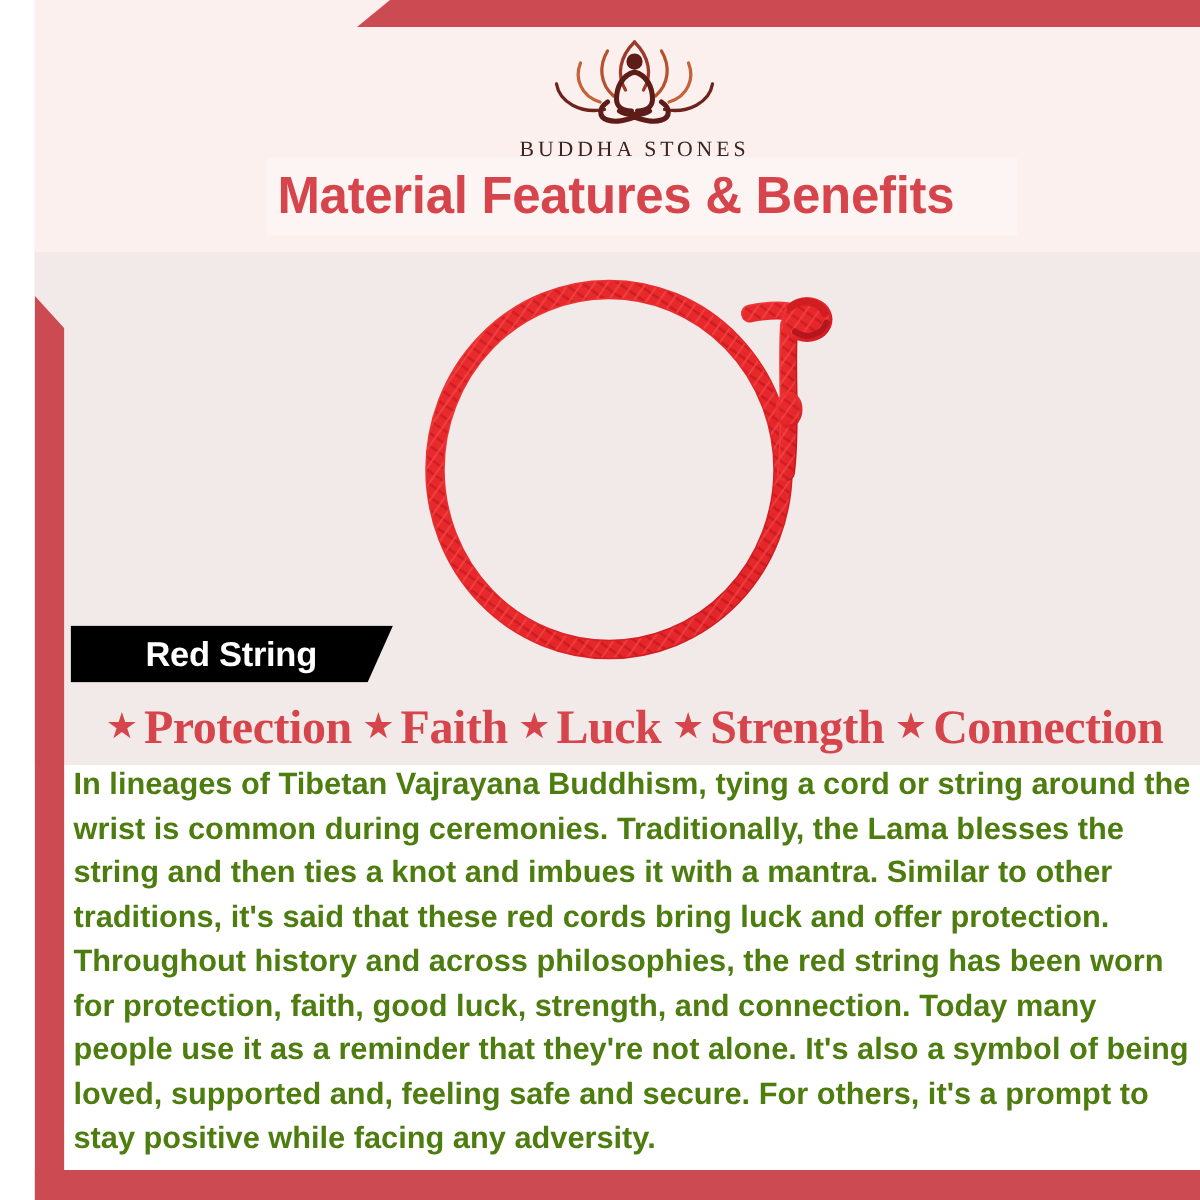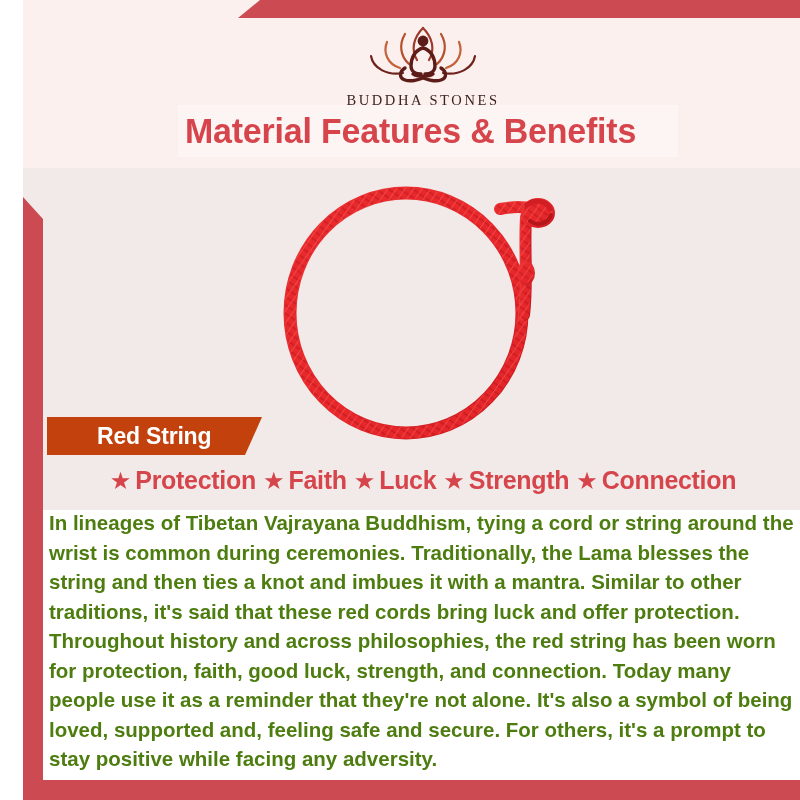--- a/index.html
+++ b/index.html
@@ -113,21 +113,21 @@
     width: 370px; height: 285px;
   }
   .photo svg { display: block; }
 
   
   .label-ribbon {
     position: absolute;
     left: 24px; top: 417px;
     height: 38px;
     min-width: 215px;
-    background: #c2410c;
+    background: #000000;
     clip-path: polygon(0 0, 215px 0, 198px 38px, 0 38px);
     display: flex;
     align-items: center;
   }
   .label-text {
     margin-left: 50px;
     color: #ffffff;
     font-family: "Liberation Sans Narrow", "Liberation Sans", sans-serif;
     font-weight: 700;
     font-size: 23px;
@@ -149,23 +149,23 @@
     display: flex;
     align-items: center;
     gap: 4px;
   }
   .benefit-star {
     color: #d6454c;
     font-size: 24px;
     line-height: 1;
   }
   .benefit-label {
-    font-family: Liberation Sans, sans-serif;
-    font-weight: 700;
-    font-size: 25px;
+    font-family: Liberation Serif, serif;
+    font-weight: 700;
+    font-size: 32px;
     color: #d6454c;
     letter-spacing: -0.3px;
     white-space: nowrap;
   }
 
   
   .body-copy {
     position: absolute;
     left: 26px; top: 508px;
     width: 748px;

